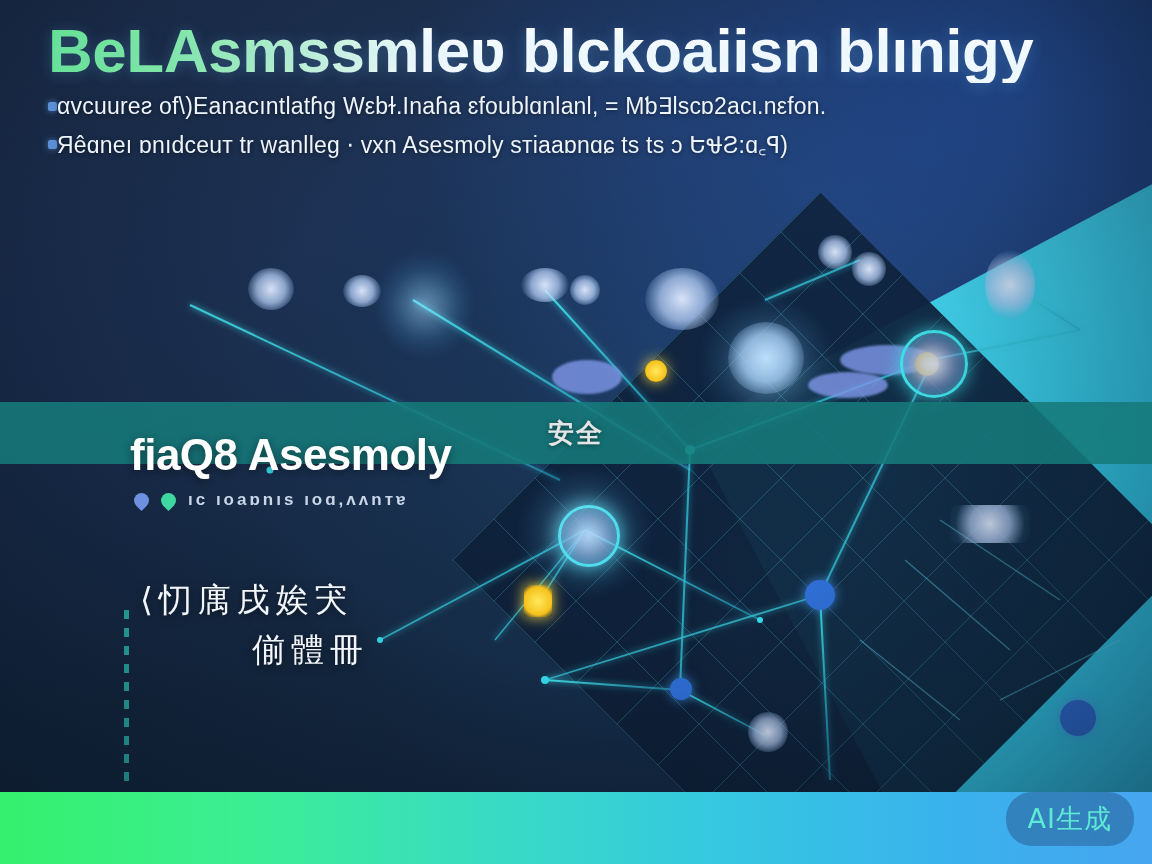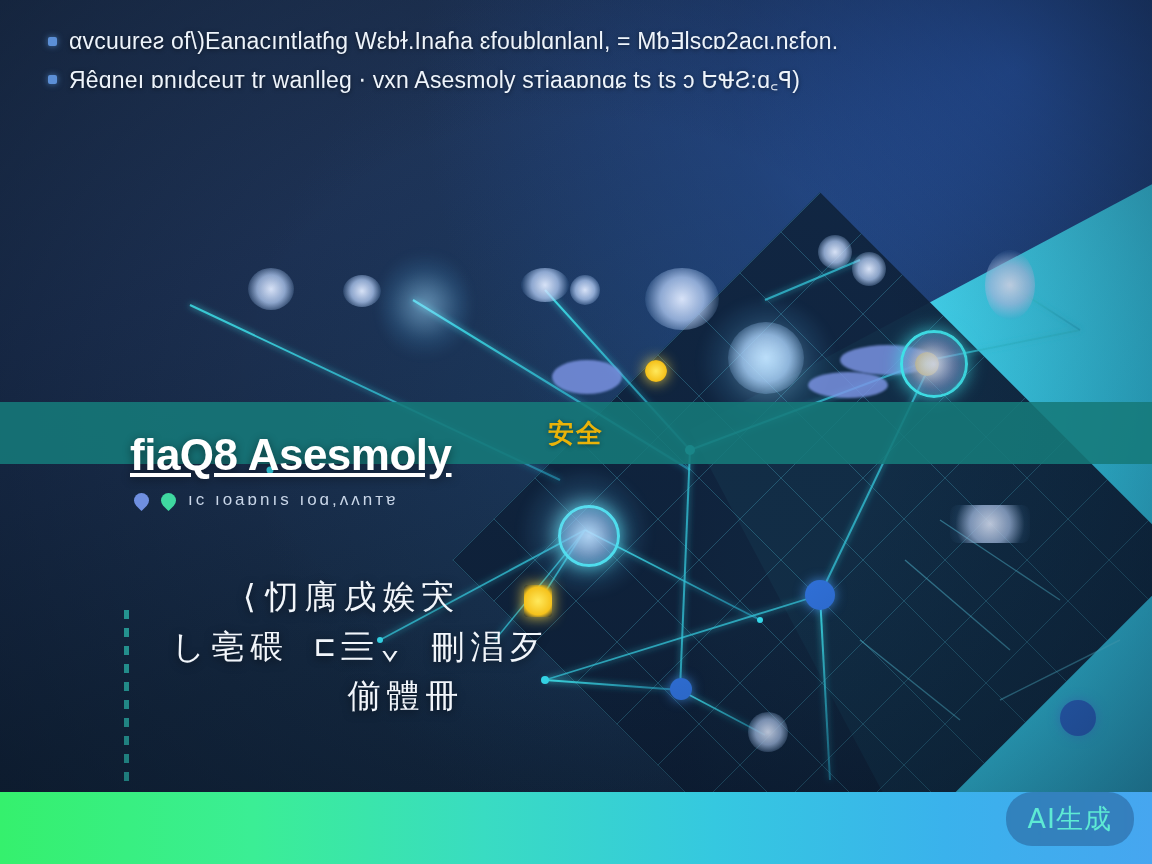--- a/index.html
+++ b/index.html
@@ -89,21 +89,21 @@
     left: 0;
     top: 402px;
     width: 100%;
     height: 62px;
     background: rgba(22,122,122,0.88);
     display: flex;
     align-items: center;
     justify-content: center;
   }
   .teal-band-text {
-    color: #eab308;
+    color: #e5e5e5;
     font-size: 26px;
     font-weight: 700;
     letter-spacing: 2px;
     text-shadow: 0 1px 5px rgba(0,0,0,0.45);
   }
 
   
   .net-svg {
     position: absolute;
     inset: 0;
@@ -185,21 +185,20 @@
     filter: blur(0.25px);
   }
   .bullet-list {
     list-style: none;
     margin: 10px 0 0 0;
     padding: 0;
   }
   .bullet-item {
     display: flex;
     align-items: center;
-    gap: 12px;
     margin: 8px 0;
   }
   .bullet-dot {
     flex: none;
     width: 9px;
     height: 9px;
     border-radius: 2px;
     background: #5c8fd6;
     box-shadow: 0 0 6px rgba(90,150,220,0.7);
   }
@@ -221,27 +220,27 @@
   }
   .section-title {
     margin: 0;
     font-size: 44px;
     font-weight: 700;
     color: #ffffff;
     white-space: nowrap;
     letter-spacing: -0.5px;
     text-shadow: 0 2px 10px rgba(0,0,0,0.45);
     filter: blur(0.3px);
-    text-decoration: underline;
   }
   .section-sub {
     margin: 10px 0 0 4px;
     display: flex;
     align-items: center;
     gap: 12px;
+    font-weight: bold;
   }
   .sub-mark-a, .sub-mark-b {
     flex: none;
     width: 15px;
     height: 15px;
     border-radius: 50% 50% 50% 0;
     transform: rotate(-45deg);
   }
   .sub-mark-a { background: #6f8fe0; }
   .sub-mark-b { background: #3fd8a0; }
@@ -260,22 +259,21 @@
     width: 420px;
     color: #f2f6fb;
     text-shadow: 0 2px 8px rgba(0,0,0,0.55);
   }
   .cjk-line {
     font-size: 33px;
     letter-spacing: 6px;
     line-height: 1.5;
     white-space: nowrap;
     filter: blur(0.35px);
-    font-family: Liberation Mono, monospace;
-    text-align: center;
+    font-family: Liberation Sans, sans-serif;
   }
   .cjk-line.l1 { margin-left: 0px; }
   .cjk-line.l2 { margin-left: 20px; }
   .cjk-line.l3 { margin-left: 112px; }
 
   
   .ai-badge {
     position: absolute;
     right: 18px;
     bottom: 18px;
@@ -388,20 +386,21 @@
 
   <div class="dash-rail"></div>
 
   <div class="bg-vignette"></div>
 
   <div class="teal-band">
     <span class="teal-band-text">安全</span>
   </div>
 
   <div class="header-block">
+    <h1 class="hero-title">BeLAsmssmleʋ blckoaiisn blınigy</h1>
     <ul class="bullet-list">
       <li class="bullet-item">
         <span class="bullet-dot"></span>
         <span class="bullet-text">αvcuureƨ of\)Eanacıntlatɦg Wεbɫ.Inaɦa ɛfoublɑnlanl, = Мƅ∃lscɒ2acι.nεfon.</span>
       </li>
       <li class="bullet-item">
         <span class="bullet-dot"></span>
         <span class="bullet-text">Яêɑnеı ɒnıdceuт tr wanlleg  ⋅  vxn Asesmoly sтiaaɒnɑɕ ts ts ɔ ԵᏠƧ:ɑ꜀ꟼ)</span>
       </li>
     </ul>
@@ -411,21 +410,20 @@
     <h2 class="section-title">fiaQ8 Asesmoly</h2>
     <div class="section-sub">
       <span class="sub-mark-a"></span>
       <span class="sub-mark-b"></span>
       <span class="section-sub-text">ıc ıoaɒnıs  ıoɑ,ʌʌnтɐ</span>
     </div>
   </div>
 
   <div class="cjk-block">
     <div class="cjk-line l1">⟨忉庽戌娭宊</div>
-    <div class="cjk-line l2">し亳碨 ⊏亖⌄ 刪淐歹</div>
     <div class="cjk-line l3">偂體冊</div>
   </div>
 
   <div class="bottom-strip"></div>
 
   <div class="ai-badge">AI生成</div>
 
 </div>
 
 </body></html>

